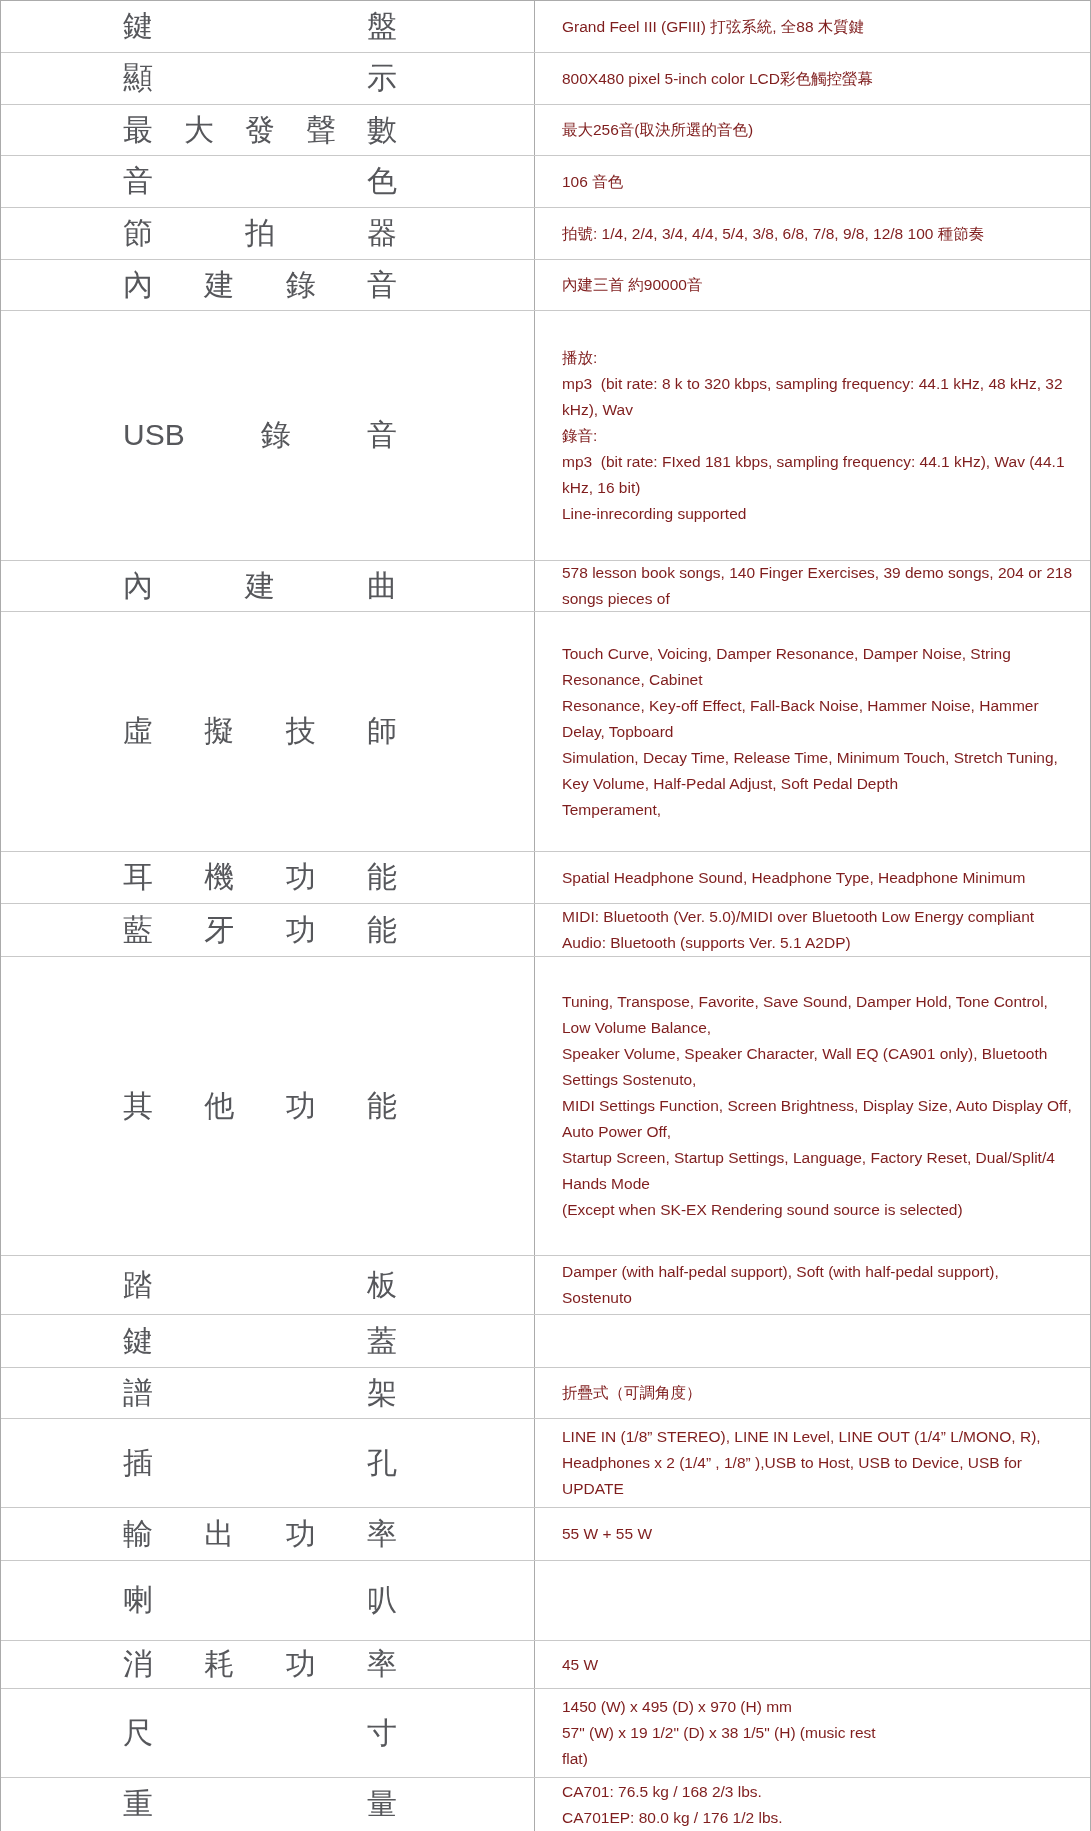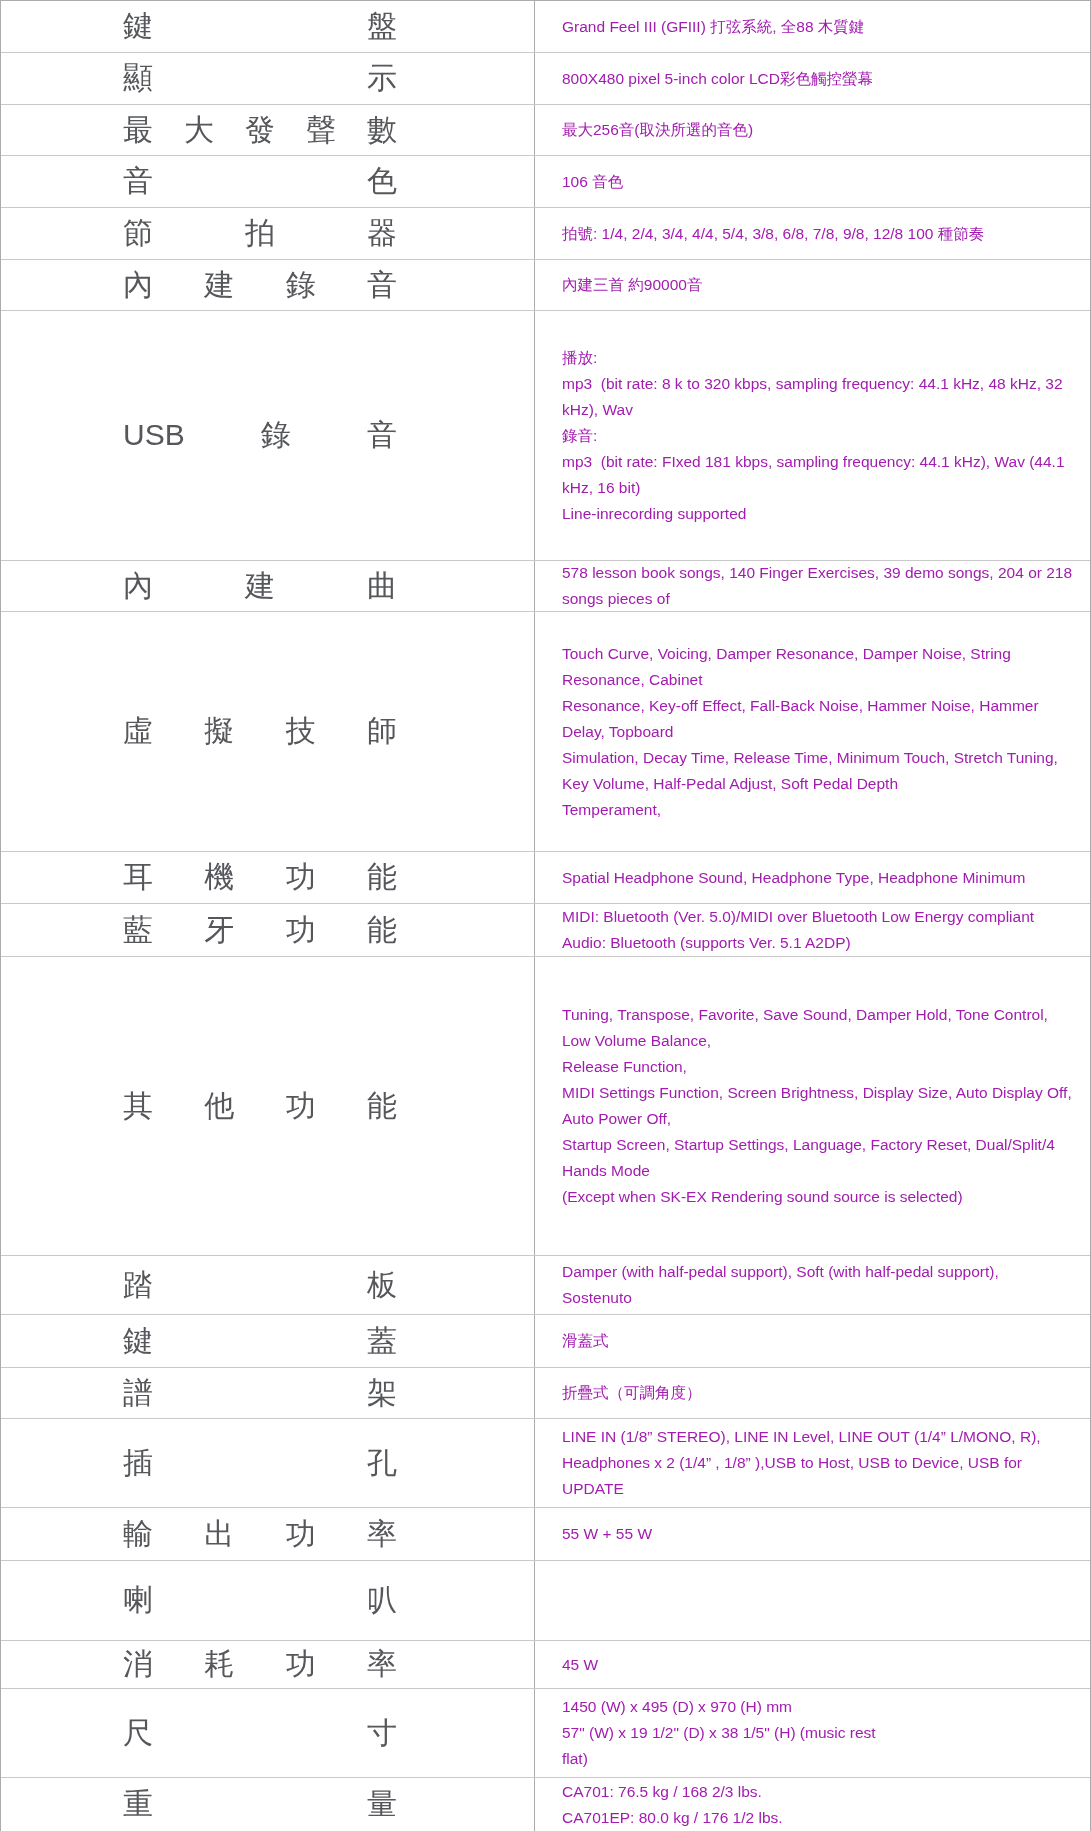--- a/index.html
+++ b/index.html
@@ -42,21 +42,21 @@
     flex-direction:column;
     justify-content:center;
     padding:0 4px 0 27px;
     overflow:hidden;
   }
   .value-line{
     white-space:pre;
     font-size:15.5px;
     font-weight:300;
     line-height:26px;
-    color:#a21caf;
+    color:#7f1d1d;
   }
 </style>
 </head>
 <body>
 
 <div class="spec-table">
     <div class="row" style="height: 52px;">
     <div class="cell label-cell">
       <div class="justify">
           <span>鍵</span>
@@ -210,21 +210,22 @@
       <div class="justify">
           <span>其</span>
           <span>他</span>
           <span>功</span>
           <span>能</span>
         </div>
     </div>
     <div class="cell value-cell">
         <div class="value-line">Tuning, Transpose, Favorite, Save Sound, Damper Hold, Tone Control,</div>
         <div class="value-line">Low Volume Balance,</div>
-        <div class="value-line">Release Function,</div>
+        <div class="value-line">Speaker Volume, Speaker Character, Wall EQ (CA901 only), Bluetooth</div>
+        <div class="value-line">Settings Sostenuto,</div>
         <div class="value-line">MIDI Settings Function, Screen Brightness, Display Size, Auto Display Off,</div>
         <div class="value-line">Auto Power Off,</div>
         <div class="value-line">Startup Screen, Startup Settings, Language, Factory Reset, Dual/Split/4</div>
         <div class="value-line">Hands Mode</div>
         <div class="value-line">(Except when SK-EX Rendering sound source is selected)</div>
       </div>
   </div>
     <div class="row" style="height: 59px;">
     <div class="cell label-cell">
       <div class="justify">
@@ -237,23 +238,20 @@
         <div class="value-line">Sostenuto</div>
       </div>
   </div>
     <div class="row" style="height: 53px;">
     <div class="cell label-cell">
       <div class="justify">
           <span>鍵</span>
           <span>蓋</span>
         </div>
     </div>
-    <div class="cell value-cell">
-        <div class="value-line">滑蓋式</div>
-      </div>
   </div>
     <div class="row" style="height: 51px;">
     <div class="cell label-cell">
       <div class="justify">
           <span>譜</span>
           <span>架</span>
         </div>
     </div>
     <div class="cell value-cell">
         <div class="value-line">折疊式（可調角度）</div>

